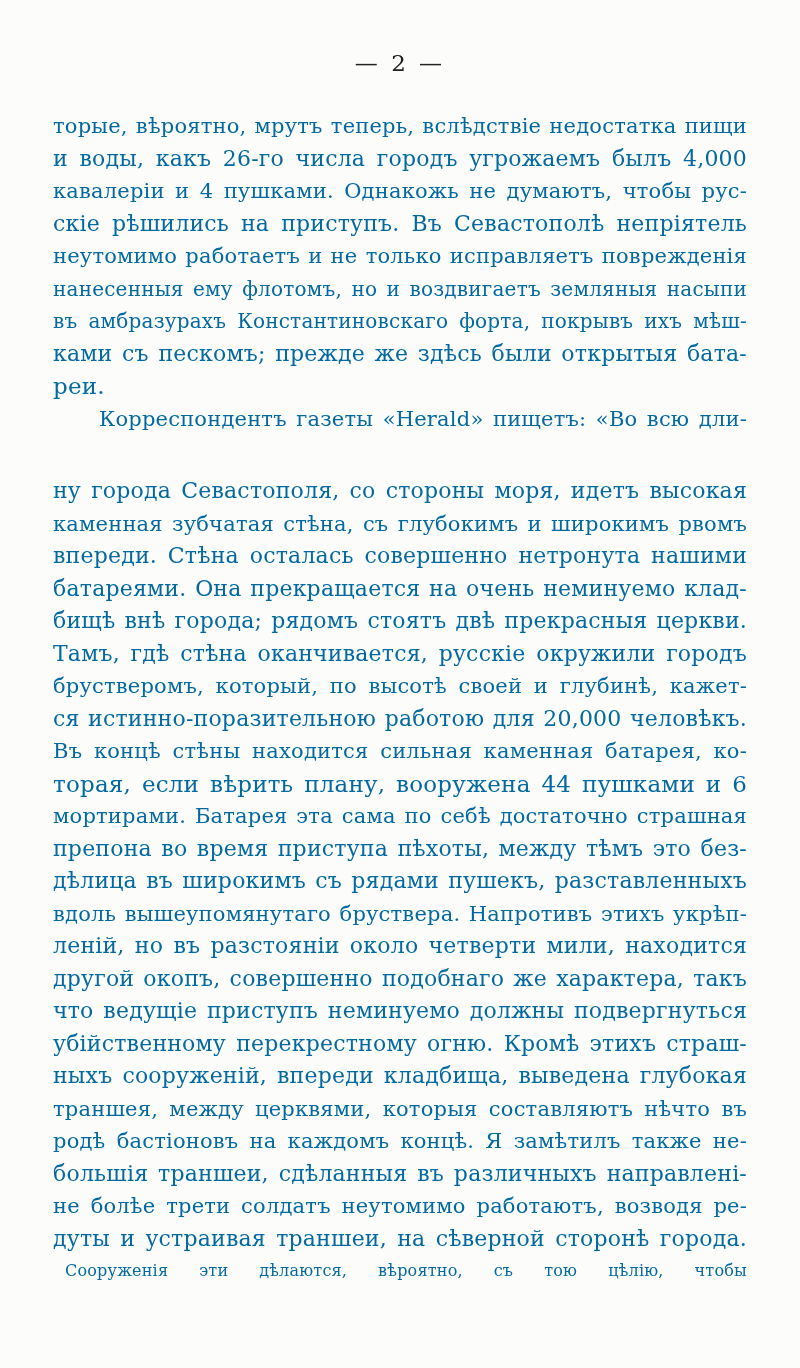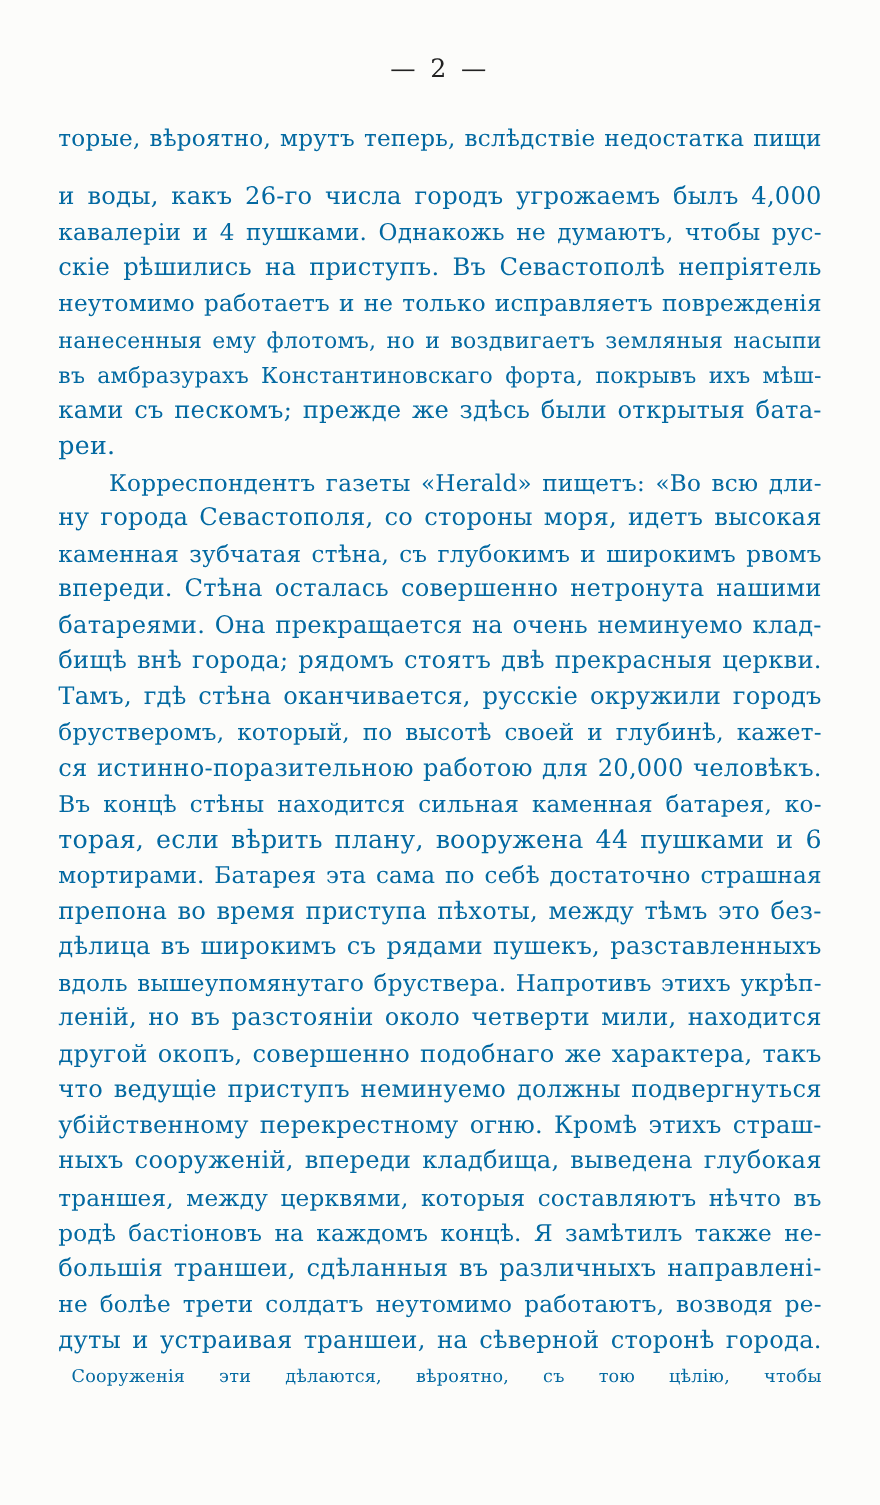--- a/index.html
+++ b/index.html
@@ -45,32 +45,32 @@
   .pline.endline { text-align-last: left; }
 </style>
 </head>
 <body>
 
 <div class="page">
   <div class="folio">— 2 —</div>
   <div class="text-block">
       <div>
         <div class="pline" style="font-size: 21px;">торые, вѣроятно, мрутъ теперь, вслѣдствіе недостатка пищи</div>
-        <div class="pline" style="font-size: 22px; margin-top: 20px;">и воды, какъ 26-го числа городъ угрожаемъ былъ 4,000</div>
+        <div class="pline" style="font-size: 22px;">и воды, какъ 26-го числа городъ угрожаемъ былъ 4,000</div>
         <div class="pline" style="font-size: 21px;">кавалеріи и 4 пушками. Однакожь не думаютъ, чтобы рус-</div>
         <div class="pline" style="font-size: 22px;">скіе рѣшились на приступъ. Въ Севастополѣ непріятель</div>
         <div class="pline" style="font-size: 21px;">неутомимо работаетъ и не только исправляетъ поврежденія</div>
         <div class="pline" style="font-size: 20px;">нанесенныя ему флотомъ, но и воздвигаетъ земляныя насыпи</div>
         <div class="pline" style="font-size: 20px;">въ амбразурахъ Константиновскаго форта, покрывъ ихъ мѣш-</div>
         <div class="pline" style="font-size: 22px;">ками съ пескомъ; прежде же здѣсь были открытыя бата-</div>
         <div class="pline endline">реи.</div>
       </div>
       <div>
         <div class="pline indent" style="font-size: 21px;">Корреспондентъ газеты «Herald» пищетъ: «Во всю дли-</div>
-        <div class="pline" style="font-size: 22px;">ну города Севастополя, со стороны моря, идетъ высокая</div>
+        <div class="pline" style="font-size: 22px; margin-top: 40px;">ну города Севастополя, со стороны моря, идетъ высокая</div>
         <div class="pline" style="font-size: 21px;">каменная зубчатая стѣна, съ глубокимъ и широкимъ рвомъ</div>
         <div class="pline" style="font-size: 22px;">впереди. Стѣна осталась совершенно нетронута нашими</div>
         <div class="pline" style="font-size: 22px;">батареями. Она прекращается на очень неминуемо клад-</div>
         <div class="pline" style="font-size: 22px;">бищѣ внѣ города; рядомъ стоятъ двѣ прекрасныя церкви.</div>
         <div class="pline" style="font-size: 22px;">Тамъ, гдѣ стѣна оканчивается, русскіе окружили городъ</div>
         <div class="pline" style="font-size: 21px;">брустверомъ, который, по высотѣ своей и глубинѣ, кажет-</div>
         <div class="pline" style="font-size: 22px;">ся истинно-поразительною работою для 20,000 человѣкъ.</div>
         <div class="pline" style="font-size: 21px;">Въ концѣ стѣны находится сильная каменная батарея, ко-</div>
         <div class="pline">торая, если вѣрить плану, вооружена 44 пушками и 6</div>
         <div class="pline" style="font-size: 21px;">мортирами. Батарея эта сама по себѣ достаточно страшная</div>

